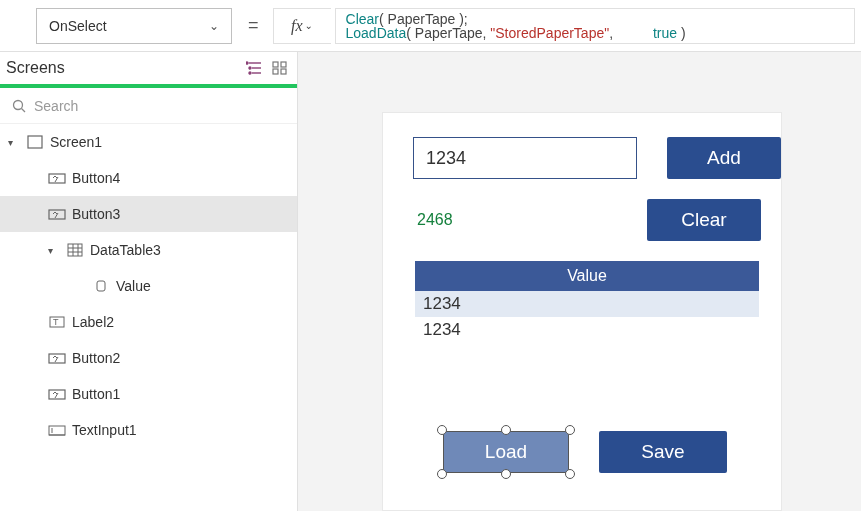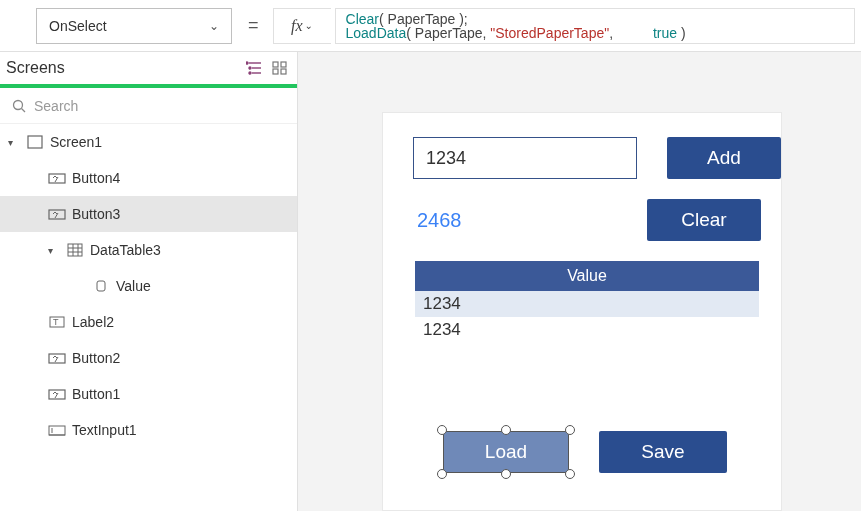--- a/index.html
+++ b/index.html
@@ -36,21 +36,21 @@
 .tree-arrow { display: inline-block; width: 12px; font-size: 10px; color: #555; }
 .tree-icon { width: 18px; height: 16px; display: inline-flex; align-items: center; justify-content: center; }
 
 .canvas-bg { flex: 1; background: #f3f3f3; position: relative; }
 .app-screen { position: absolute; left: 84px; top: 60px; width: 400px; height: 399px; background: #fff; border: 1px solid #e8e8e8; }
 .row1 { position: absolute; left: 30px; top: 24px; display:flex; align-items:center;}
 .text-input { width: 224px; height: 42px; border: 1px solid #355189; font-size: 18px; padding: 0 12px; color: #333; }
 .btn { width: 114px; height: 42px; background: #2a4d8f; color: #fff; font-size: 19px; border: none; display: flex; align-items: center; justify-content: center; border-radius: 2px;}
 .btn.add { position: absolute; left: 254px; }
 .row2 { position: absolute; left: 30px; top: 86px; width: 348px; display: flex; align-items: center; justify-content: space-between;}
-.sum { font-size: 20px; color: #3b82f6; padding-left:4px;}
+.sum { font-size: 16px; color: #15803d; padding-left:4px;}
 .table { position: absolute; left: 32px; top: 148px; width: 344px; }
 .thead { background: #3b5998; color: #fff; height: 30px; display: flex; align-items: center; justify-content: center; font-size: 16px; }
 .trow { height: 26px; display: flex; align-items: center; padding: 0 8px; font-size: 17px; color: #333;}
 .trow.sel { background: #e2e9f3; }
 .load-wrap { position: absolute; left: 60px; top: 318px; }
 .load-btn { width: 126px; height: 42px; background: #6f89b8; color: #fff; font-size: 19px; display: flex; align-items: center; justify-content: center; border: 1.5px solid #555; }
 .handle { width: 10px; height: 10px; background: #fff; border: 1.5px solid #555; border-radius: 50%; position: absolute; }
 .h-tl{top:-6px;left:-6px}.h-tc{top:-6px;left:58px}.h-tr{top:-6px;right:-6px}
 .h-bl{bottom:-6px;left:-6px}.h-bc{bottom:-6px;left:58px}.h-br{bottom:-6px;right:-6px}
 .save-btn { position: absolute; left: 216px; top: 318px; width: 128px; height: 42px; }

